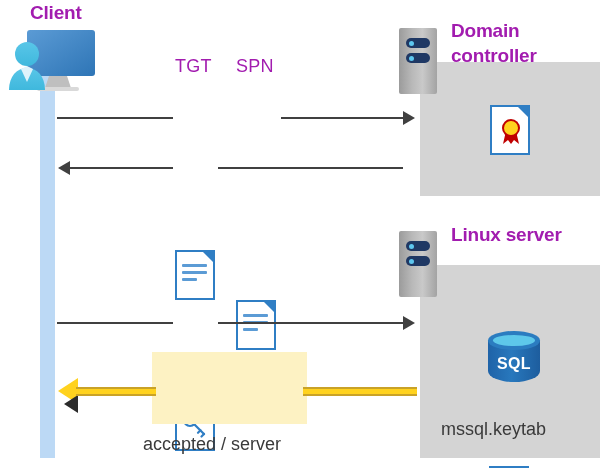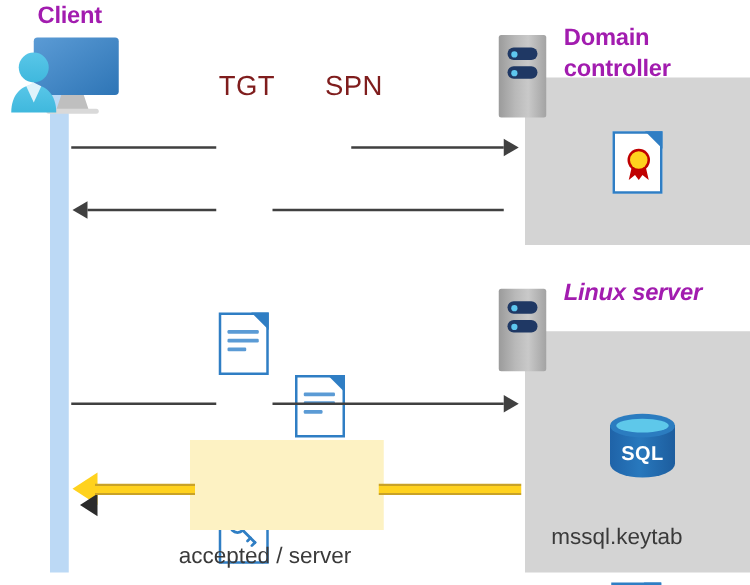--- a/index.html
+++ b/index.html
@@ -30,21 +30,21 @@
 
   
   .title {
     font-weight: bold;
     color: #a21caf;
     font-size: 19px;
     letter-spacing: -0.2px;
   }
   #client-title { left: 30px; top: 2px; }
   #dc-title { left: 451px; top: 18px; width: 150px; line-height: 1.32; }
-  #linux-title { left: 451px; top: 224px; font-style: italic; }
+  #linux-title { left: 451px; top: 224px; }
 
   
   .panel { background: #d4d4d4; }
   #dc-panel { left: 420px; top: 62px; width: 180px; height: 134px; }
   #linux-panel { left: 420px; top: 265px; width: 180px; height: 193px; }
 
   
   .server-tower {
     width: 38px;
     height: 66px;
@@ -139,22 +139,22 @@
     background: #5b9bd5;
     margin-bottom: 4px;
     border-radius: 1px;
   }
   .doc-lines i.w1 { width: 25px; }
   .doc-lines i.w2 { width: 25px; }
   .doc-lines i.w3 { width: 15px; }
 
   .doc-label {
     position: absolute;
-    font-size: 22px;
-    color: #7f1d1d;
+    font-size: 18px;
+    color: #a21caf;
     letter-spacing: 0.3px;
   }
 
   
   .key-glyph { position: absolute; left: 6px; top: 9px; }
 
   
   .seal { position: absolute; left: 9px; top: 12px; }
 
   
@@ -278,21 +278,21 @@
   </div>
 
   <div class="abs doc" style="left:489px; top:358px;">
     <div class="doc-body"></div>
     <div class="doc-fold"></div>
 
   </div>
   <div class="abs caption" id="keytab-caption">mssql.keytab</div>
 
   <div class="abs doc-label" style="left:175px; top:56px;">TGT</div>
-  <div class="abs doc-label" style="left:236px; top:56px;margin-left:24px;">SPN</div>
+  <div class="abs doc-label" style="left:236px; top:56px;">SPN</div>
 
   <div class="abs arrow-line" style="left:57px; top:117px; width:116px;"></div>
   <div class="abs doc" style="left:175px; top:92px;">
     <div class="doc-body"></div>
     <div class="doc-fold"></div>
     <div class="doc-lines">
       <i class="w1"></i>
         <i class="w2"></i>
         <i class="w3"></i>
     </div>

